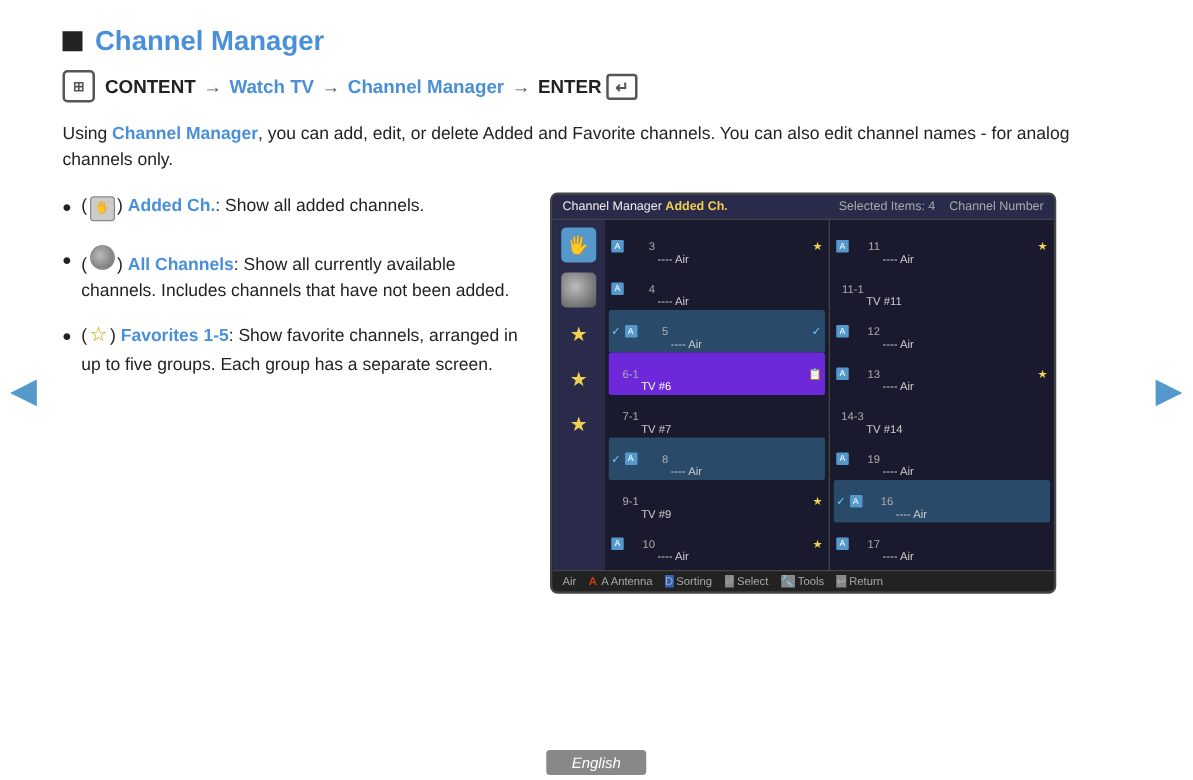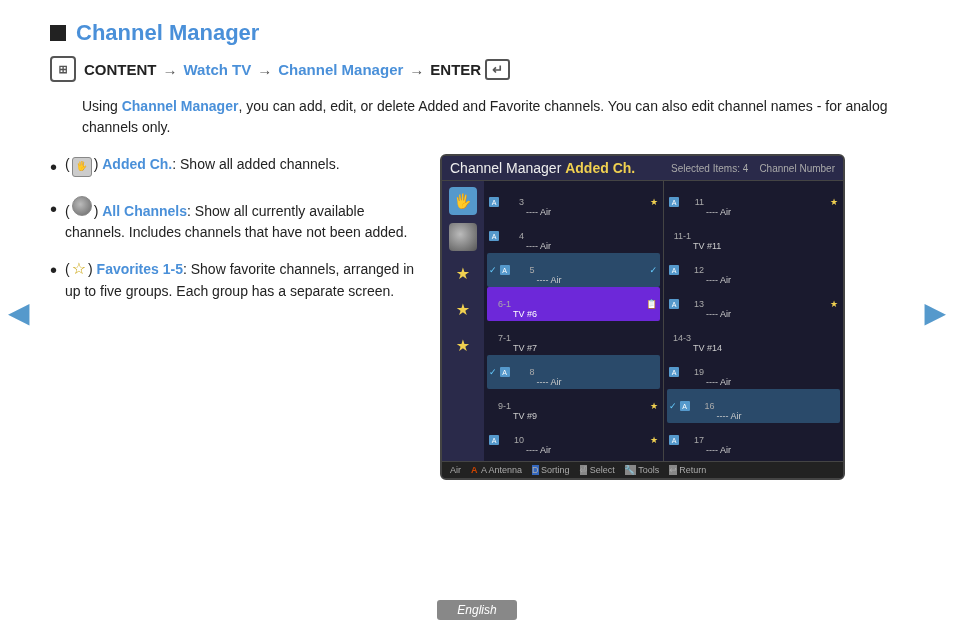--- a/index.html
+++ b/index.html
@@ -69,21 +69,20 @@
       font-size: 13px;
       color: #555;
       margin-left: 4px;
     }
     
     .body-text {
       font-size: 14px;
       color: #222;
       line-height: 1.5;
       margin-bottom: 16px;
-      margin-left: 32px;
     }
     .body-text .highlight { color: #4a90d9; font-weight: bold; }
     
     .two-col {
       display: flex;
       gap: 20px;
     }
     .left-col {
       flex: 0 0 370px;
     }
@@ -123,21 +122,21 @@
     }
     .tv-header {
       background: #2a2a4a;
       padding: 4px 8px;
       display: flex;
       justify-content: space-between;
       align-items: center;
       border-bottom: 1px solid #444;
     }
     .tv-header-title {
-      font-size: 14px;
+      font-size: 10px;
       color: #eee;
     }
     .tv-header-title span.yellow { color: #f0d050; font-weight: bold; }
     .tv-header-right {
       font-size: 10px;
       color: #aaa;
     }
     .tv-body {
       display: flex;
       background: #1a1a2e;

